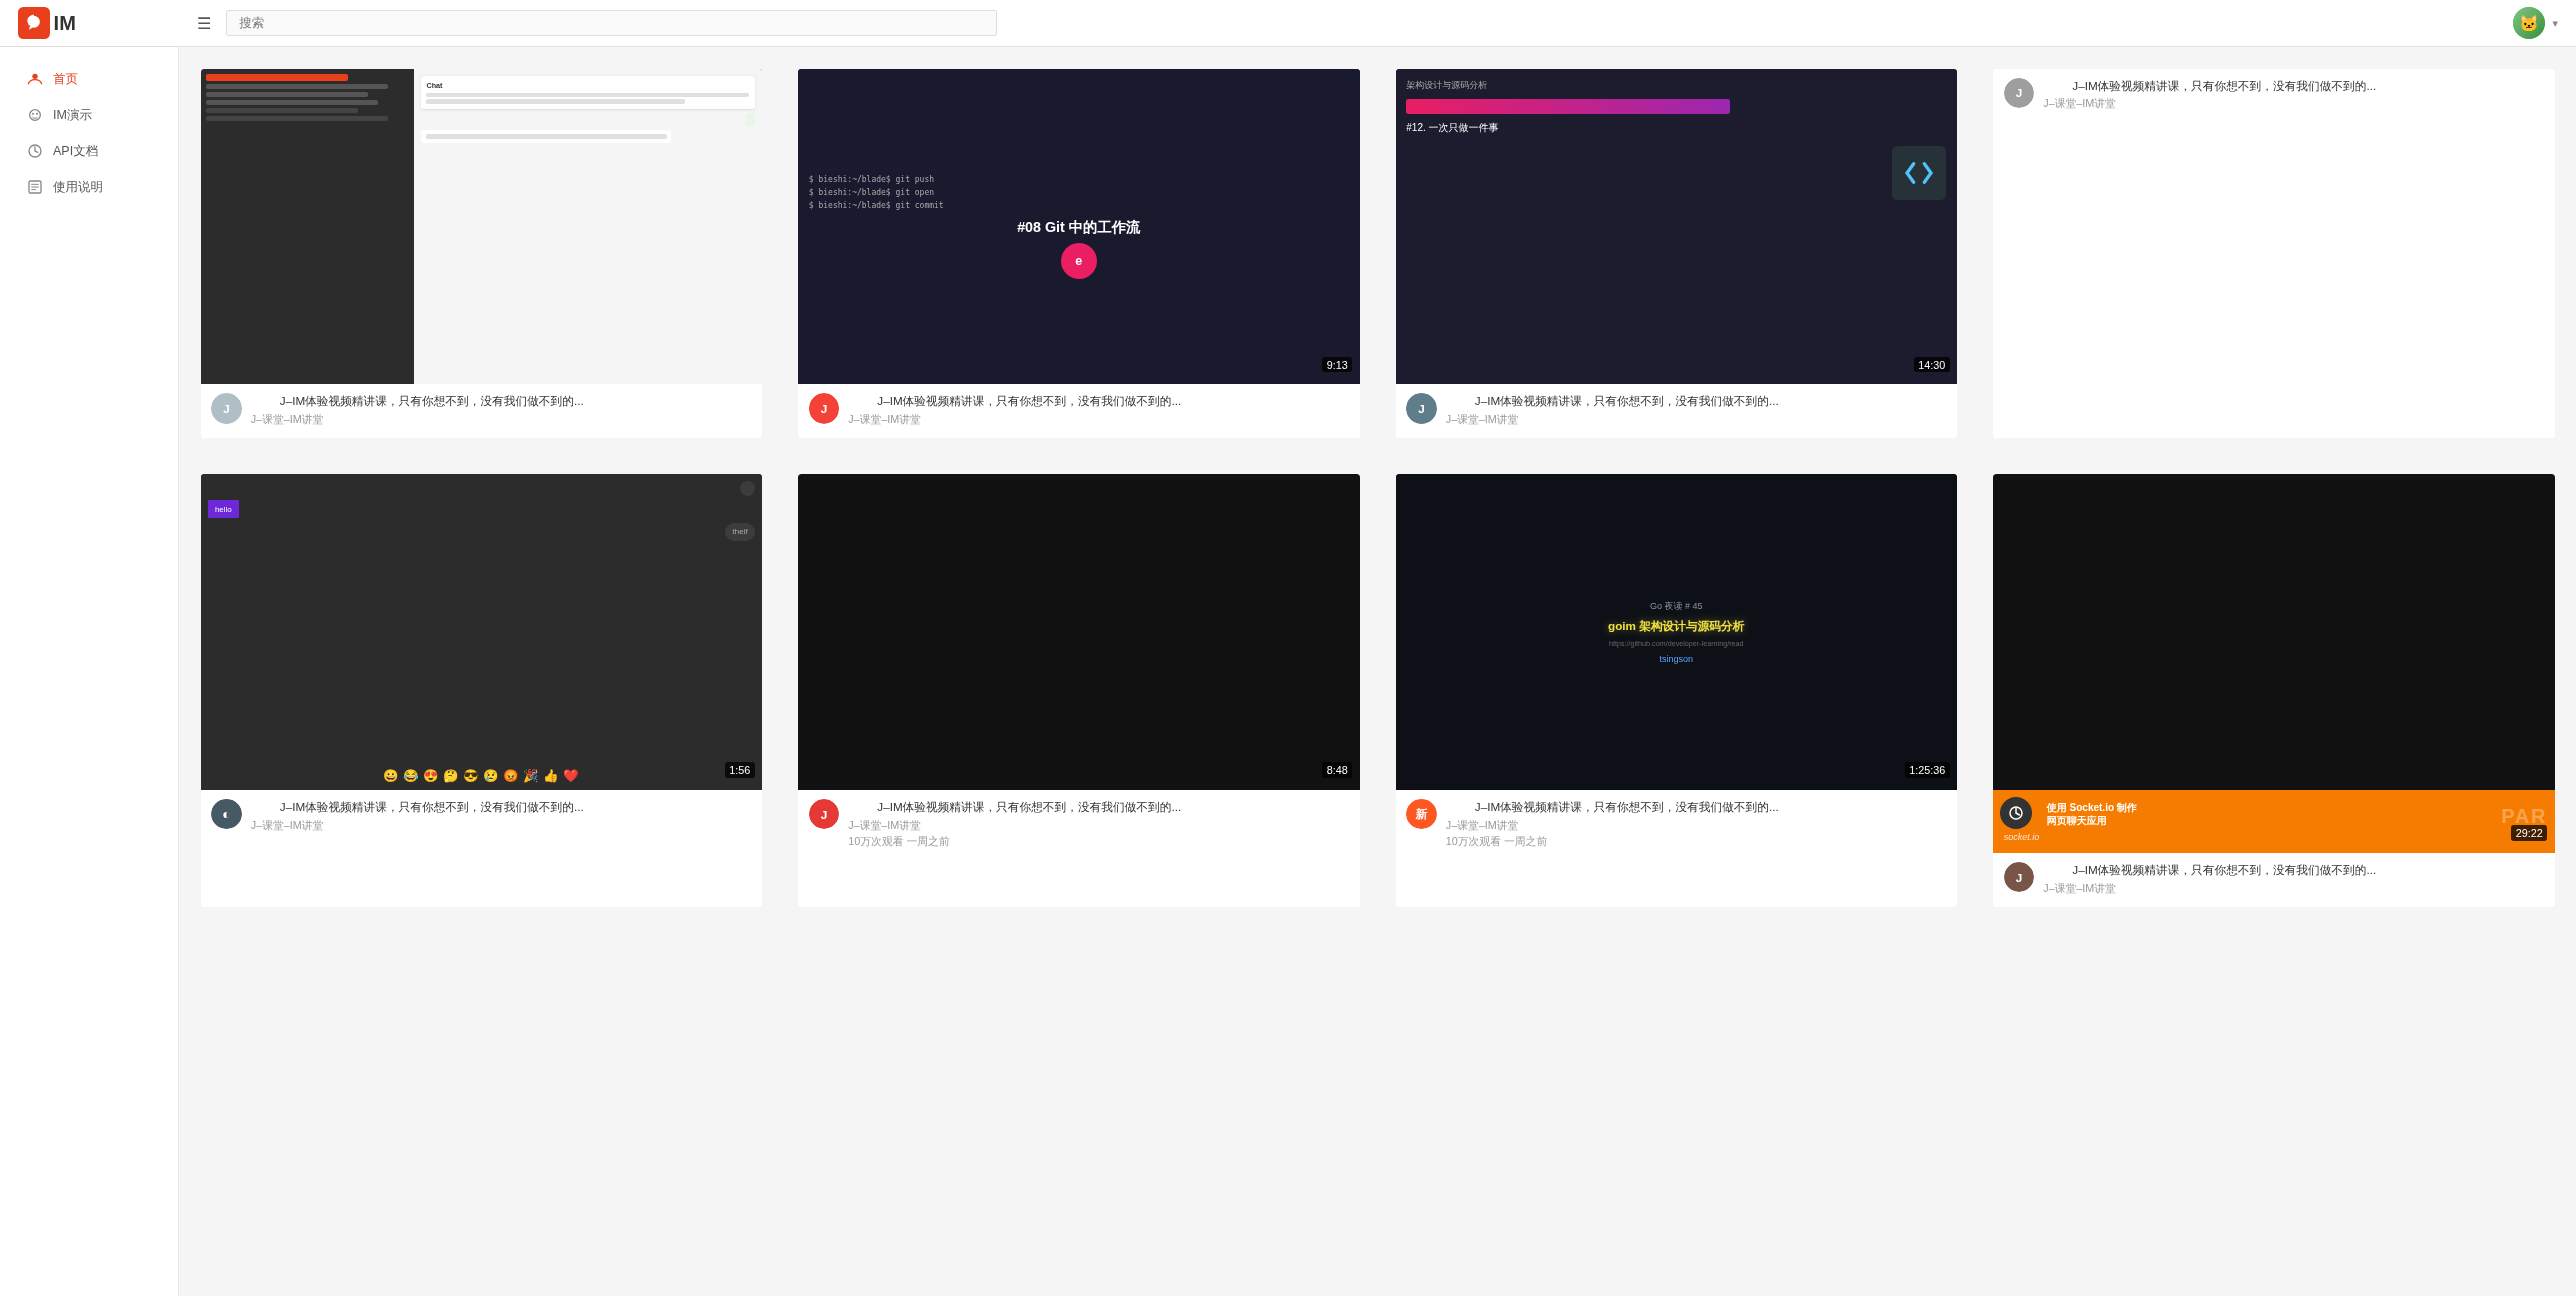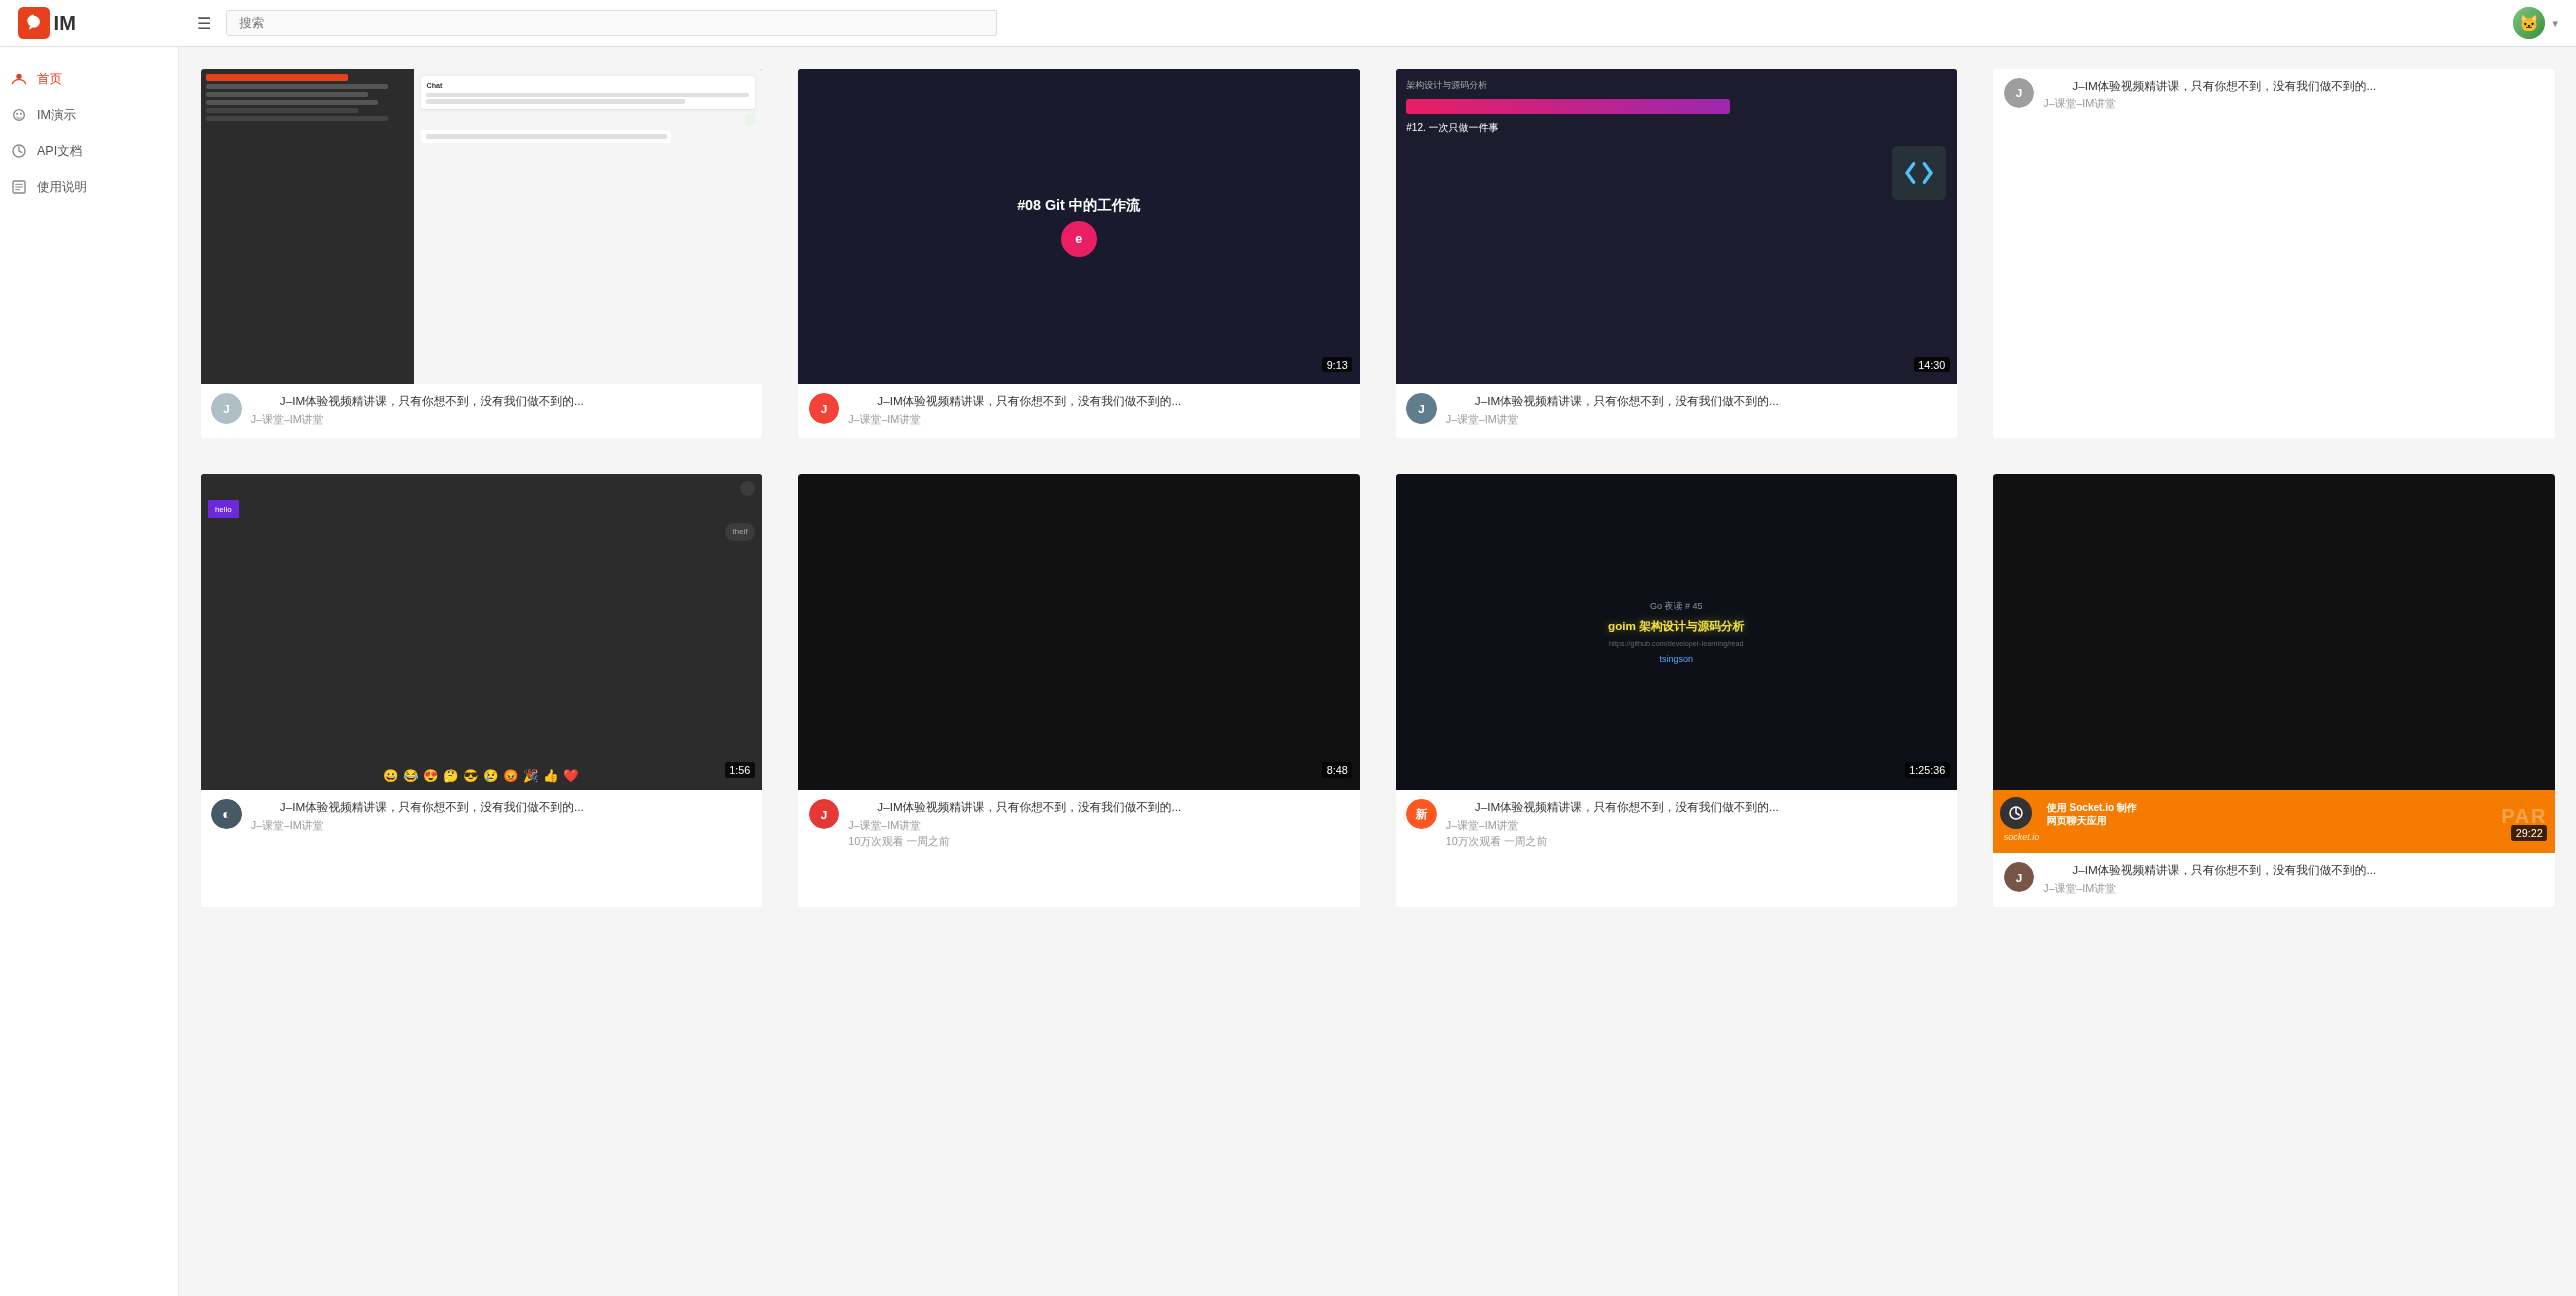--- a/index.html
+++ b/index.html
@@ -34,21 +34,21 @@
 
     
     .app-body { display: flex; margin-top: 47px; height: calc(100vh - 47px); }
 
     
     .sidebar {
       width: 179px; background: #fff; border-right: 0.9px solid #e8e8e8;
       padding: 14.3px 0; flex-shrink: 0;
     }
     .sidebar-item {
-      display: flex; align-items: center; padding: 9px 10px;
+      display: flex; align-items: center; padding: 9px 26px;
       cursor: pointer; font-size: 12.5px; color: #555; gap: 9px;
     }
     .sidebar-item.active { color: #e8401c; }
     .sidebar-icon { width: 18px; height: 18px; display: flex; align-items: center; justify-content: center; flex-shrink: 0; }
 
     
     .main-content { flex: 1; overflow-y: auto; padding: 21.5px; background: #f5f5f5; }
 
     .video-grid { display: grid; grid-template-columns: repeat(4, 1fr); gap: 36px; }
 
@@ -185,20 +185,25 @@
               <div class="video-title">J–IM体验视频精讲课，只有你想不到，没有我们做不到的...</div>
               <div class="channel-name">J–课堂–IM讲堂</div>
             </div>
           </div>
         </div>
       </div>
 
       <div class="video-card">
         <div class="thumbnail">
           <div class="thumbnail-content" style="background:#1a1a2e; display:flex; align-items:center; justify-content:center; flex-direction:column; gap:5.4px; padding:10.8px;">
+            <div style="font-family:monospace; font-size:8px; color:#88f; text-align:left; width:100%; line-height:1.6;">
+              <div style="color:#aaa;">$ bieshi:~/blade$ git push</div>
+              <div style="color:#aaa;">$ bieshi:~/blade$ git open</div>
+              <div style="color:#aaa;">$ bieshi:~/blade$ git commit</div>
+            </div>
             <div style="font-size:14.3px; font-weight:bold; color:#fff; text-align:center;">#08 Git 中的工作流</div>
             <div style="width:36px; height:36px; background:#e91e63; border-radius:50%; display:flex; align-items:center; justify-content:center; color:white; font-size:12.5px; font-weight:bold;">e</div>
           </div>
           <div class="duration-badge">9:13</div>
         </div>
         <div class="video-info">
           <div class="video-meta">
             <div class="channel-avatar">
               <div class="channel-avatar-img" style="background:#f44336;">J</div>
             </div>

